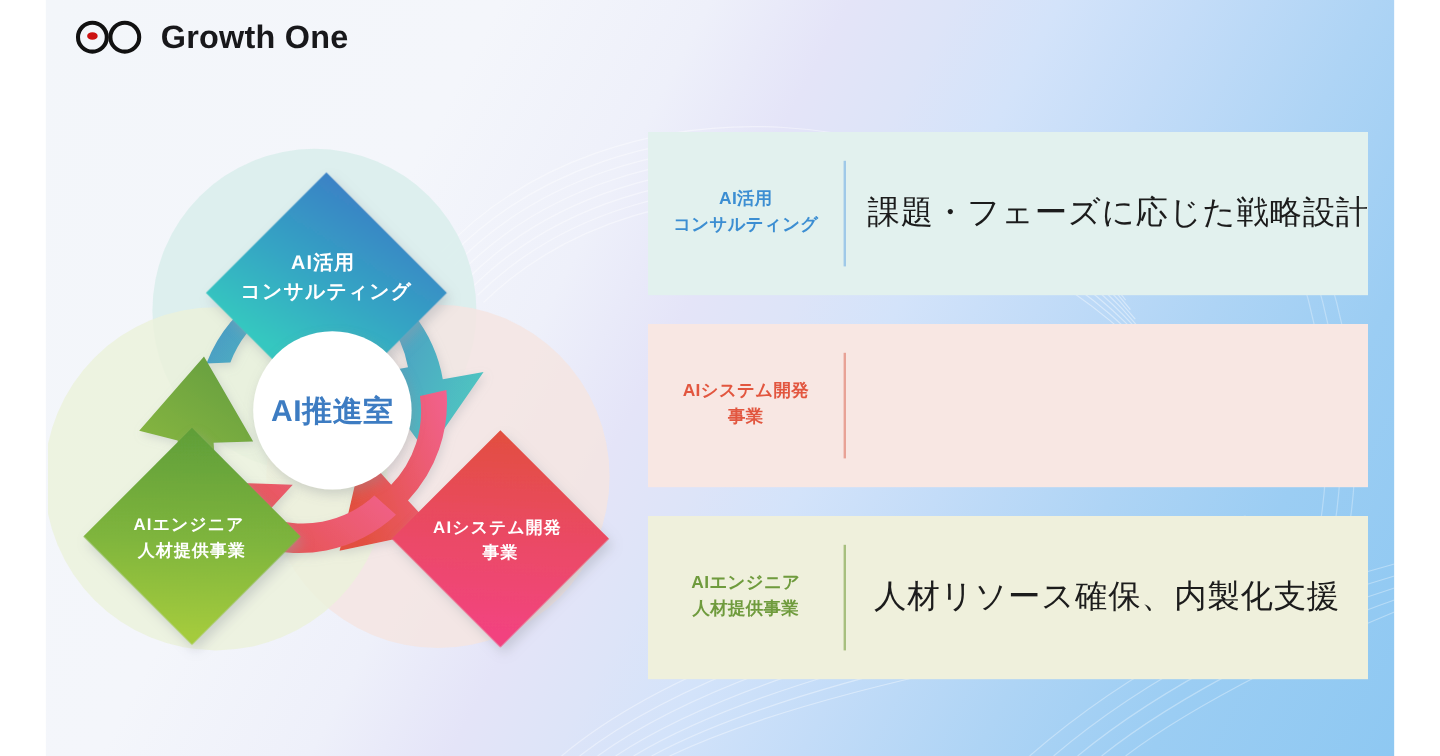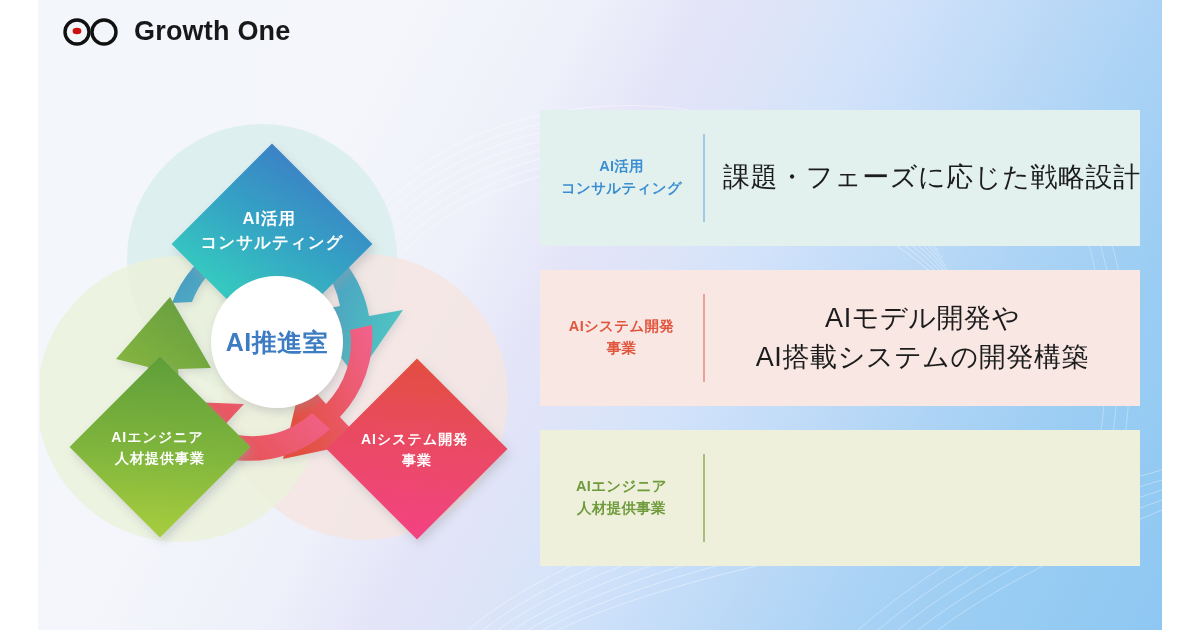--- a/index.html
+++ b/index.html
@@ -24,21 +24,21 @@
         #c3dcf8 66%,
         #aed4f5 76%,
         #9bcdf3 86%,
         #8ec8f2 100%);
   }
   .bg-swirls{position:absolute;left:38px;top:0;width:1124px;height:630px;opacity:.55;}
   .edge-white-left{position:absolute;left:0;top:0;width:38px;height:630px;background:#fff;}
   .edge-white-right{position:absolute;left:1162px;top:0;width:38px;height:630px;background:#fff;}
 
   
-  .logo{position:absolute;left:62px;top:16px;display:flex;align-items:center;gap:14px;}
+  .logo{position:absolute;left:62px;top:16px;display:flex;gap:14px;}
   .logo-mark{width:58px;height:30px;}
   .logo-text{
     font-size:27px;font-weight:700;letter-spacing:.2px;color:#18181b;
     font-family:"Liberation Sans","DejaVu Sans",sans-serif;
   }
 
   
   .diagram{position:absolute;left:40px;top:67px;width:500px;height:510px;}
   .diagram svg{display:block;}
 
@@ -243,32 +243,31 @@
     </div>
 
     <div class="panel pink">
       <div class="panel-label">
         <span>
           <span class="nowrap-line">AIシステム開発</span>
           <span class="nowrap-line">事業</span>
         </span>
       </div>
       <div class="panel-divider"></div>
-      <div class="panel-body">
-        <span>
-          <span class="nowrap-line">AIモデル開発や</span>
-          <span class="nowrap-line">AI搭載システムの開発構築</span>
-        </span>
-      </div>
     </div>
 
     <div class="panel olive">
       <div class="panel-label">
         <span>
           <span class="nowrap-line">AIエンジニア</span>
           <span class="nowrap-line">人材提供事業</span>
         </span>
       </div>
       <div class="panel-divider"></div>
+      <div class="panel-body">
+        <span>
+          <span class="nowrap-line">人材リソース確保、内製化支援</span>
+        </span>
+      </div>
     </div>
 
   </div>
 </div>
 
 </body></html>

